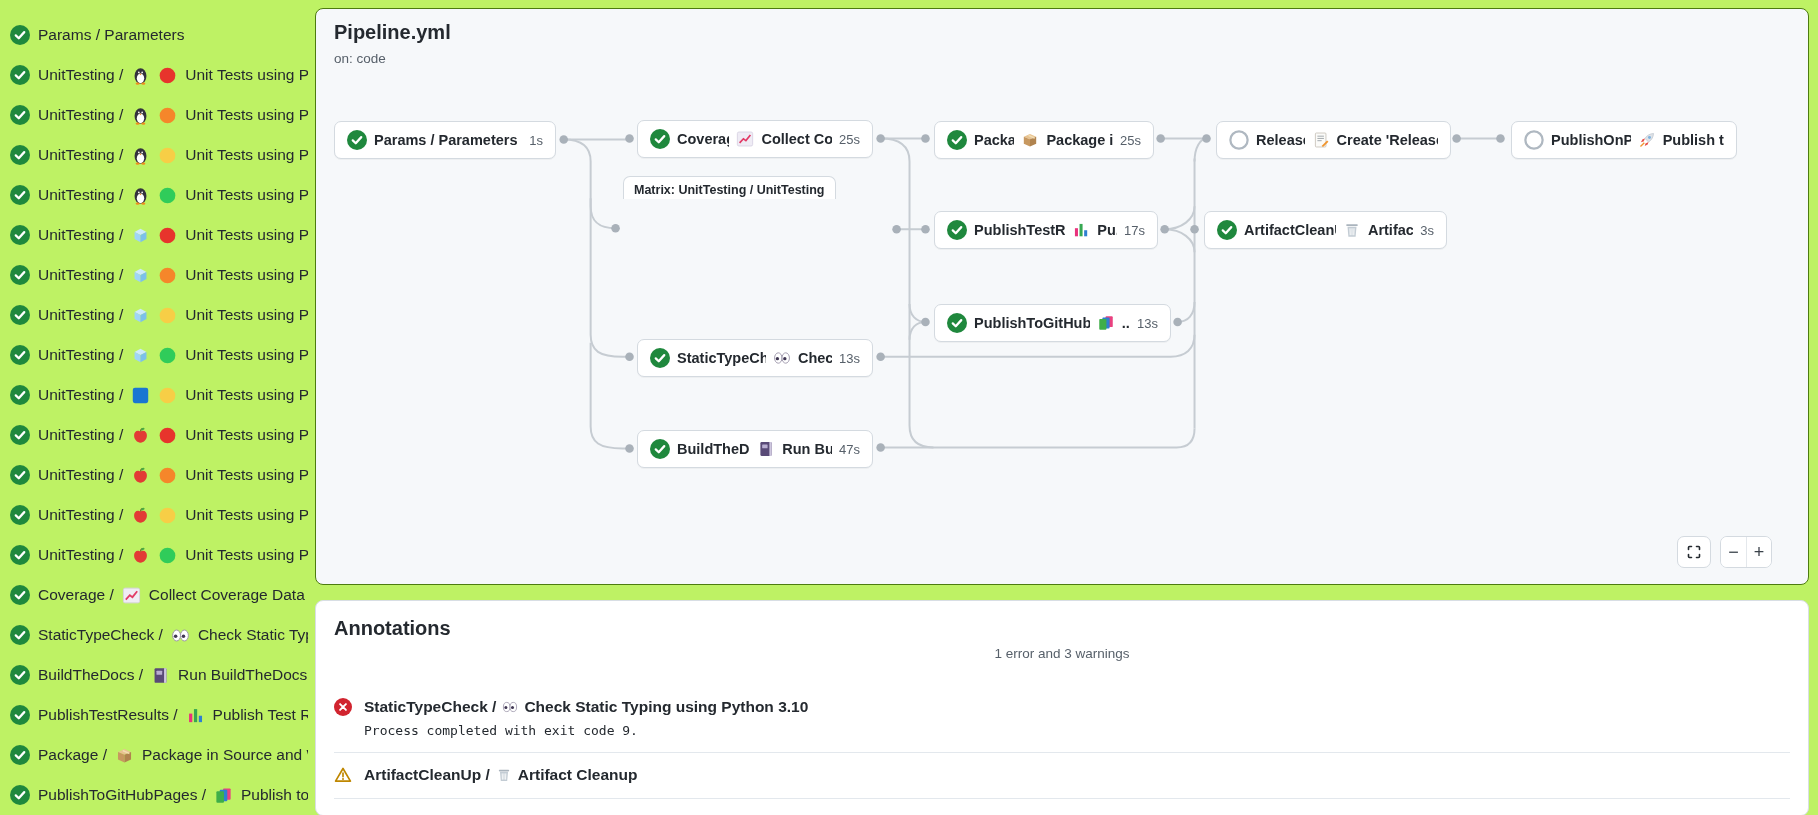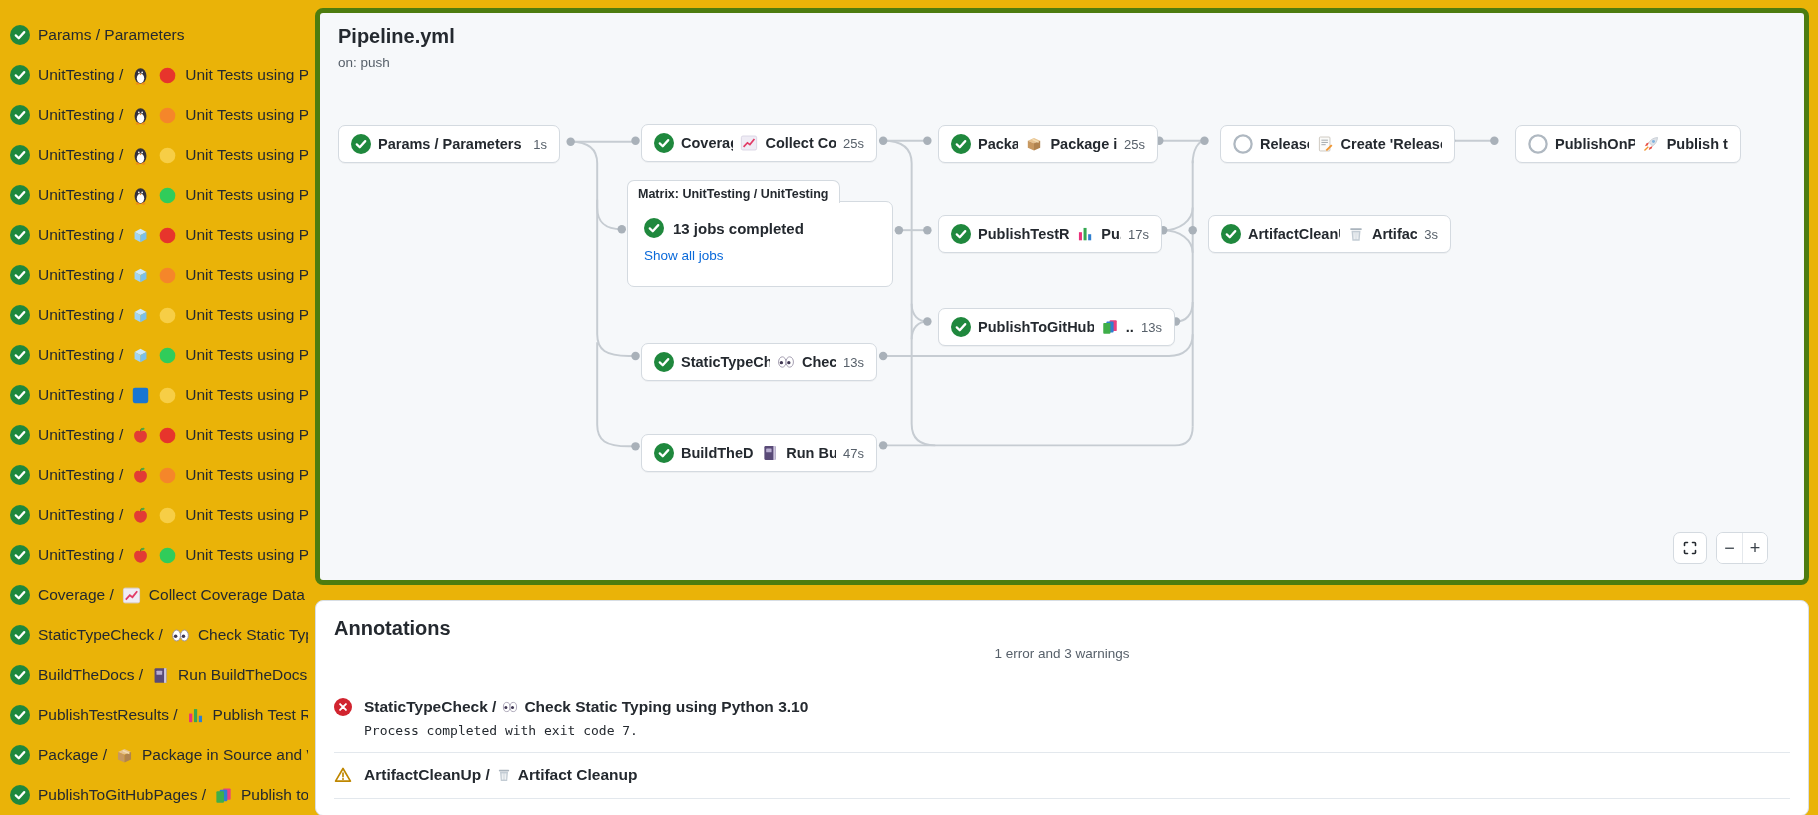--- a/index.html
+++ b/index.html
@@ -1,28 +1,28 @@
 <!DOCTYPE html>
 <html><head>
 <meta charset="utf-8">
 <style>
   html,body{margin:0;padding:0;background:#fff;}
   *{box-sizing:border-box;}
   body{font-family:"Liberation Sans","DejaVu Sans",sans-serif;color:#24292f;}
-  .stage{position:relative;width:1818px;height:815px;background:#eab308;overflow:hidden;}
+  .stage{position:relative;width:1818px;height:815px;background:#bef264;overflow:hidden;}
 
   
   .sidebar{position:absolute;left:0;top:0;width:308px;height:815px;padding-top:15px;overflow:hidden;}
   .job-row{height:40px;display:flex;align-items:center;gap:8px;padding-left:10px;white-space:nowrap;overflow:hidden;cursor:pointer;}
   .job-row .lbl{font-size:15.5px;color:#24292f;}
   .icon{display:inline-flex;align-items:center;justify-content:center;flex:0 0 auto;}
   .icon svg{width:100%;height:100%;display:block;}
 
   
-  .graph-panel{position:absolute;left:315px;top:8px;width:1494px;height:577px;background:#f6f8fa;border:5px solid #4d7c0f;border-radius:8px;}
+  .graph-panel{position:absolute;left:315px;top:8px;width:1494px;height:577px;background:#f6f8fa;border:1px solid #4d7c0f;border-radius:8px;}
   .wf-title{position:absolute;left:18px;top:12px;font-size:20px;font-weight:700;color:#24292f;}
   .wf-trigger{position:absolute;left:18px;top:42px;font-size:13.5px;color:#57606a;}
   .edges{position:absolute;left:0;top:0;width:100%;height:100%;pointer-events:none;}
   .gnode{position:absolute;height:38px;background:#fff;border:1px solid #d4dae0;border-radius:7px;display:flex;align-items:center;gap:7px;padding:0 12px;box-shadow:0 1px 0 rgba(27,31,36,.04);white-space:nowrap;overflow:hidden;cursor:pointer;}
   .gnode .nlabel{font-size:14.5px;font-weight:700;color:#24292f;overflow:hidden;}
   .gnode .ntext{font-size:14.5px;font-weight:700;color:#24292f;overflow:hidden;}
   .gnode .ndur{margin-left:auto;font-size:13px;color:#57606a;flex:0 0 auto;}
   
   .matrix-tab{position:absolute;left:307px;top:167px;height:23px;padding:6px 10px 0 10px;background:#fff;border:1px solid #d4dae0;border-bottom:none;border-radius:7px 7px 0 0;font-size:12.5px;font-weight:700;color:#24292f;z-index:3;white-space:nowrap;}
   .matrix-box{position:absolute;left:307px;top:188px;width:266px;height:86px;background:#fff;border:1px solid #d4dae0;border-radius:0 7px 7px 7px;padding:16px 16px 0 16px;z-index:2;}
@@ -461,21 +461,21 @@
             <rect x="4.8" y="3.2" width="6.4" height="9.6" rx="0.8" fill="#2f7fd0"></rect>
             <rect x="2" y="4.4" width="6.4" height="9.6" rx="0.8" fill="#3fae49"></rect>
           </svg>
         </span>
         <span class="lbl">Publish to G...</span>
       </div>
     </aside>
 
   <section class="graph-panel">
     <div class="wf-title">Pipeline.yml</div>
-    <div class="wf-trigger">on: push</div>
+    <div class="wf-trigger">on: code</div>
 
     <svg class="edges" id="edges" width="1494" height="577" viewBox="0 0 1494 577">
         <path d="M247,131 H313" fill="none" stroke="#c6ccd2" stroke-width="2"></path>
         <path d="M247,131 C264,131 274,137 274,153 V198 C274,214 283,220 299,220" fill="none" stroke="#c6ccd2" stroke-width="2"></path>
         <path d="M274,190 V327 C274,343 283,349 306,349 L313,349" fill="none" stroke="#c6ccd2" stroke-width="2"></path>
         <path d="M274,335 V419 C274,435 283,441 306,441 L313,441" fill="none" stroke="#c6ccd2" stroke-width="2"></path>
         <path d="M565,130 H610" fill="none" stroke="#c6ccd2" stroke-width="2"></path>
         <path d="M565,130 C582,130 594,136 594,153 V418 C594,434 603,440 618,440" fill="none" stroke="#c6ccd2" stroke-width="2"></path>
         <path d="M594,296 C594,308 601,314 610,314" fill="none" stroke="#c6ccd2" stroke-width="2"></path>
         <path d="M594,332 C594,320 601,314 610,314" fill="none" stroke="#c6ccd2" stroke-width="2"></path>
@@ -682,32 +682,20 @@
               <rect x="11" y="1.8" width="2" height="12.4" fill="#cfc8df"></rect>
               <rect x="4.6" y="4" width="4.8" height="3.4" rx="0.5" fill="#b9aed1"></rect>
             </svg>
           </span>
           <span class="ntext">Run Buil...</span>
           <span class="ndur">47s</span>
         </div>
       </div>
 
     <div class="matrix-tab">Matrix: UnitTesting / UnitTesting</div>
-    <div class="matrix-box">
-      <div class="matrix-status">
-        <span class="icon" id="matrix-status-icon" style="width:20px;height:20px">
-            <svg viewBox="0 0 16 16">
-              <circle cx="8" cy="8" r="8" fill="#1f883d"></circle>
-              <path d="M4.6,8.3 L7,10.6 L11.4,5.7" stroke="#fff" stroke-width="1.8" fill="none" stroke-linecap="round" stroke-linejoin="round"></path>
-            </svg>
-          </span>
-        <span>13 jobs completed</span>
-      </div>
-      <span class="matrix-link">Show all jobs</span>
-    </div>
 
     <div class="gcontrols">
       <div class="gbtn fs">
         <span class="icon" id="fs-icon" style="width:16px;height:16px">
             <svg viewBox="0 0 16 16">
               <path d="M5.5,2.5 H3.5 A1,1 0 0 0 2.5,3.5 V5.5 M10.5,2.5 H12.5 A1,1 0 0 1 13.5,3.5 V5.5 M5.5,13.5 H3.5 A1,1 0 0 1 2.5,12.5 V10.5 M10.5,13.5 H12.5 A1,1 0 0 0 13.5,12.5 V10.5" stroke="#24292f" stroke-width="1.6" fill="none" stroke-linecap="round"></path>
             </svg>
           </span>
       </div>
       <div class="zoomgroup">
@@ -734,21 +722,21 @@
               <span class="icon" style="width:16px;height:16px">
                 <svg viewBox="0 0 16 16">
                   <ellipse cx="4.7" cy="8" rx="3.3" ry="4.6" fill="#fff" stroke="#9b94a8" stroke-width="0.8"></ellipse>
                   <ellipse cx="11.3" cy="8" rx="3.3" ry="4.6" fill="#fff" stroke="#9b94a8" stroke-width="0.8"></ellipse>
                   <circle cx="3.9" cy="8.6" r="1.5" fill="#403753"></circle>
                   <circle cx="10.5" cy="8.6" r="1.5" fill="#403753"></circle>
                 </svg>
               </span>
               <span>Check Static Typing using Python 3.10</span>
             </div>
-            <div class="ann-msg">Process completed with exit code 7.</div>
+            <div class="ann-msg">Process completed with exit code 9.</div>
           </div>
         </div>
         <div class="ann-row">
           <span class="icon" style="width:18px;height:18px">
             <svg viewBox="0 0 16 16">
               <path d="M8,2.2 L14.6,13.4 L1.4,13.4 Z" fill="none" stroke="#bf8700" stroke-width="1.5" stroke-linejoin="round"></path>
               <line x1="8" y1="6.2" x2="8" y2="9.4" stroke="#bf8700" stroke-width="1.5" stroke-linecap="round"></line>
               <circle cx="8" cy="11.5" r="0.9" fill="#bf8700"></circle>
             </svg>
           </span>

